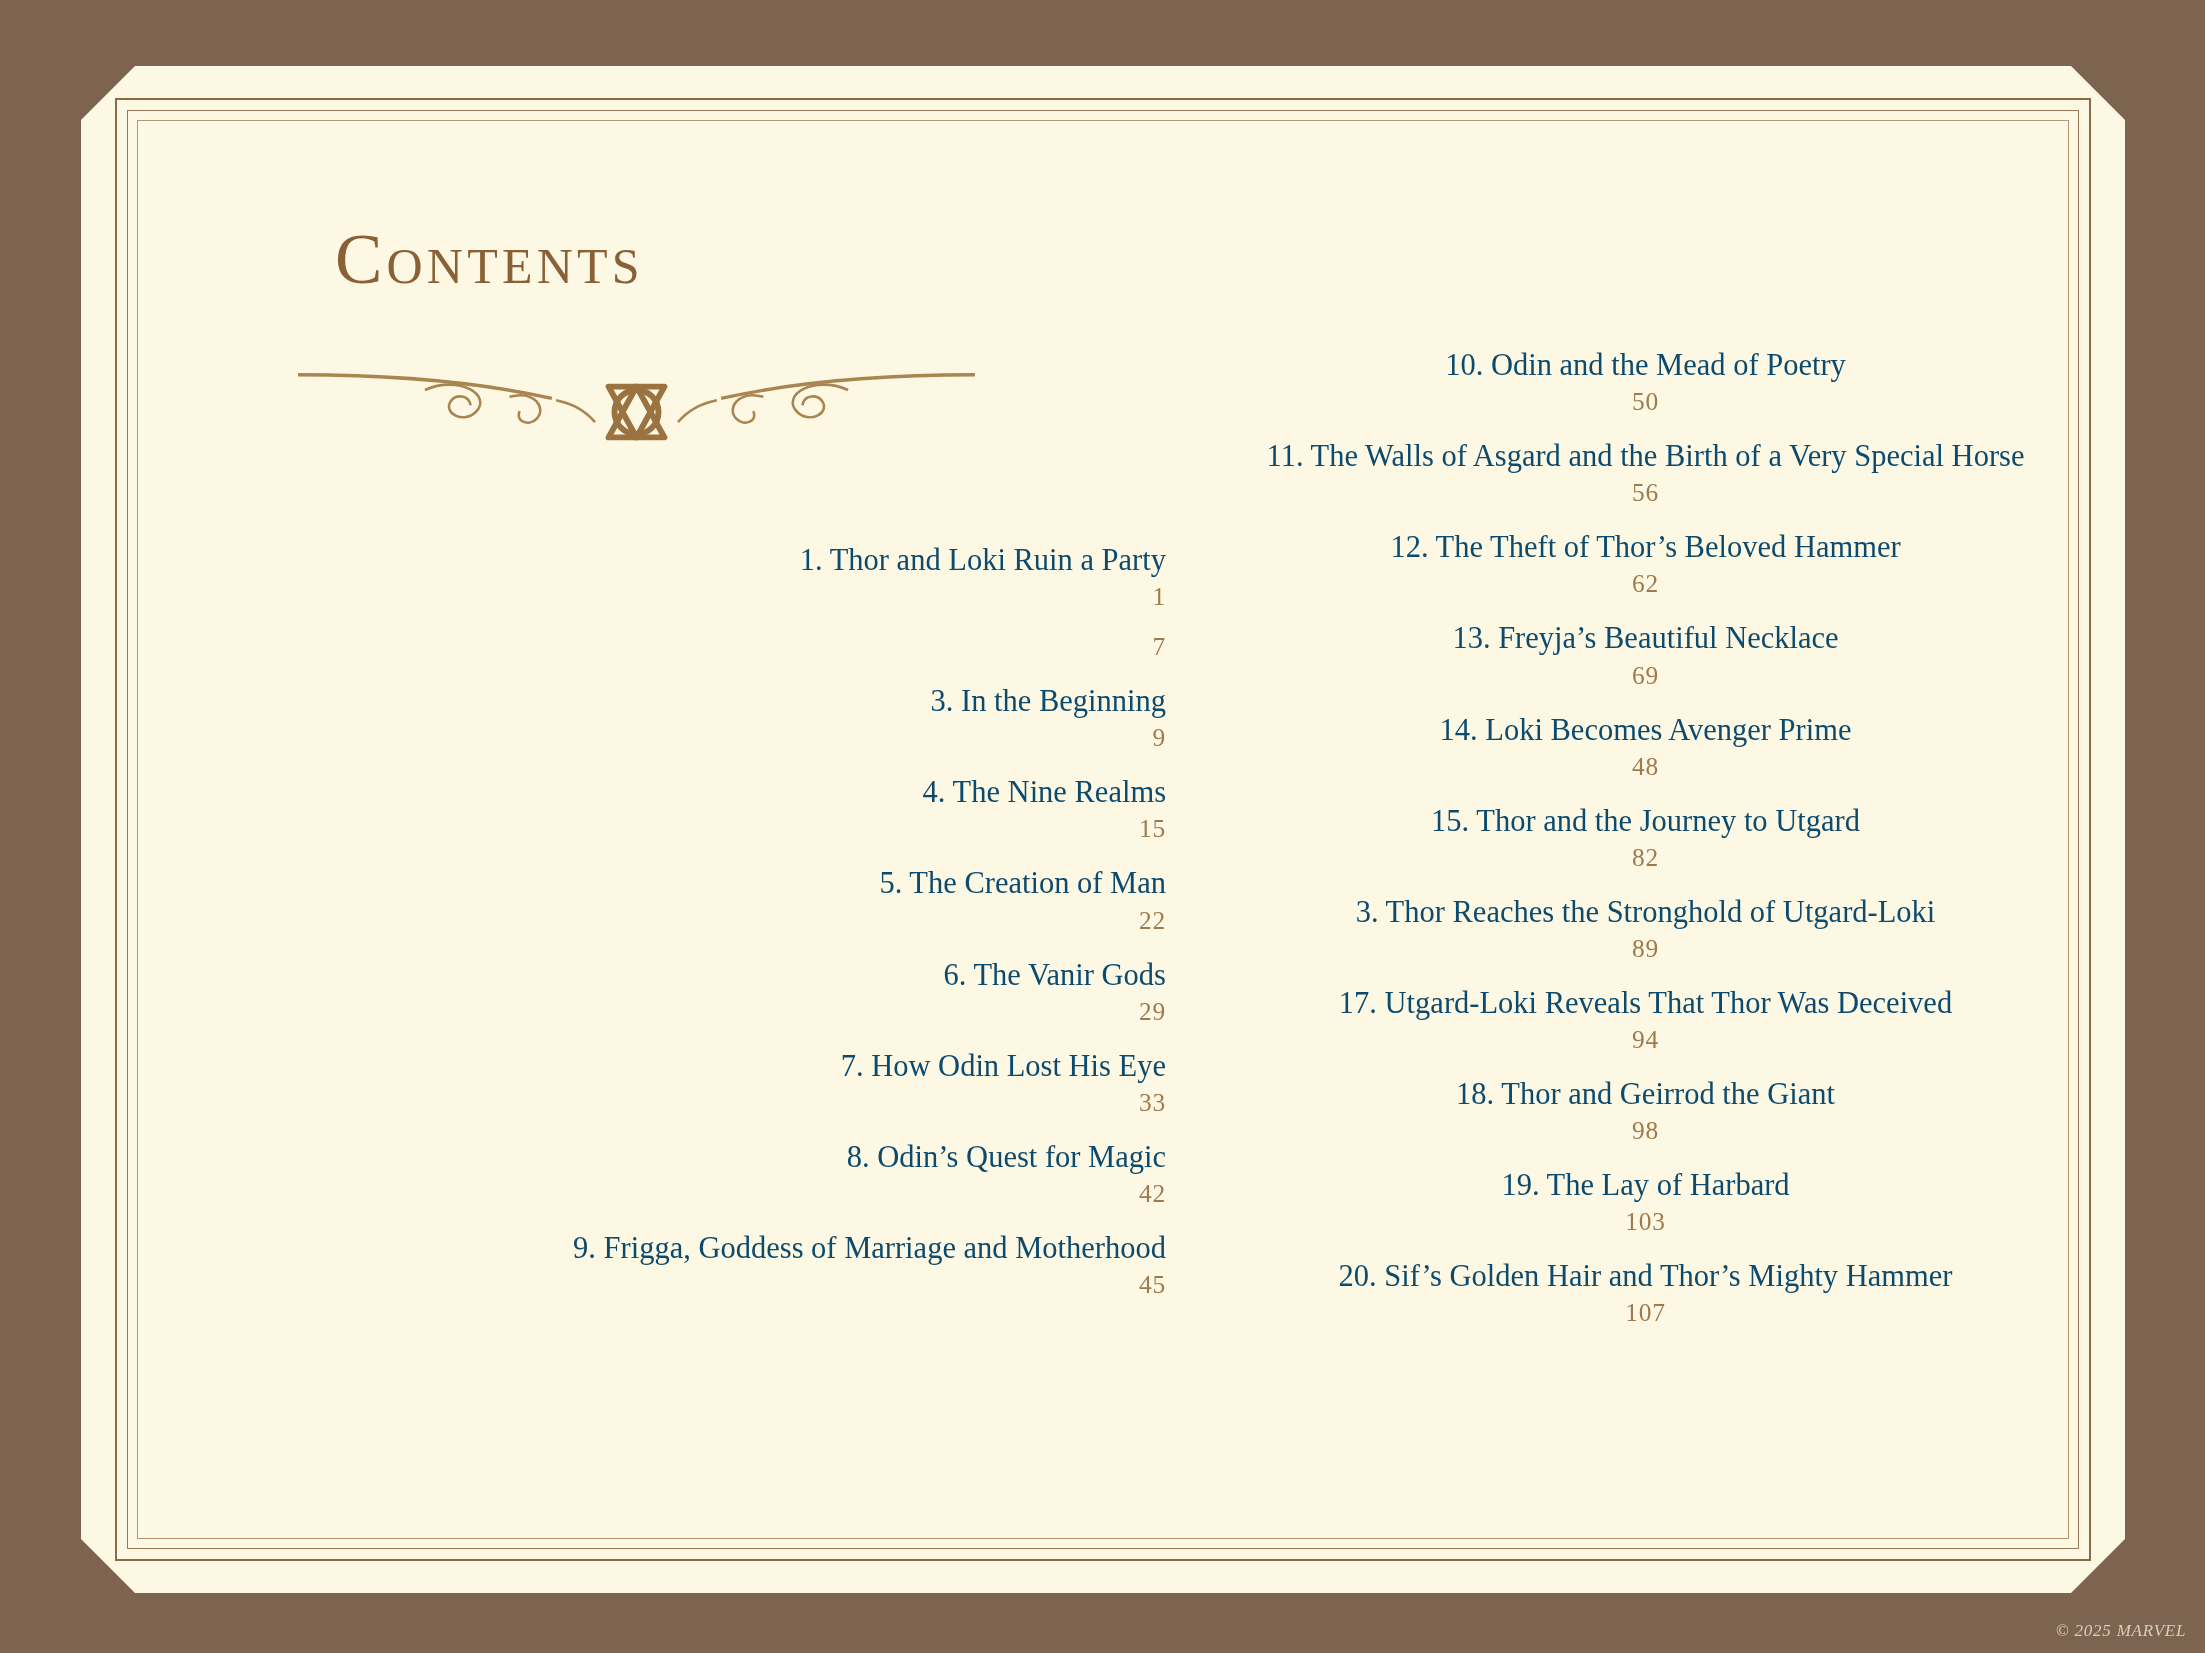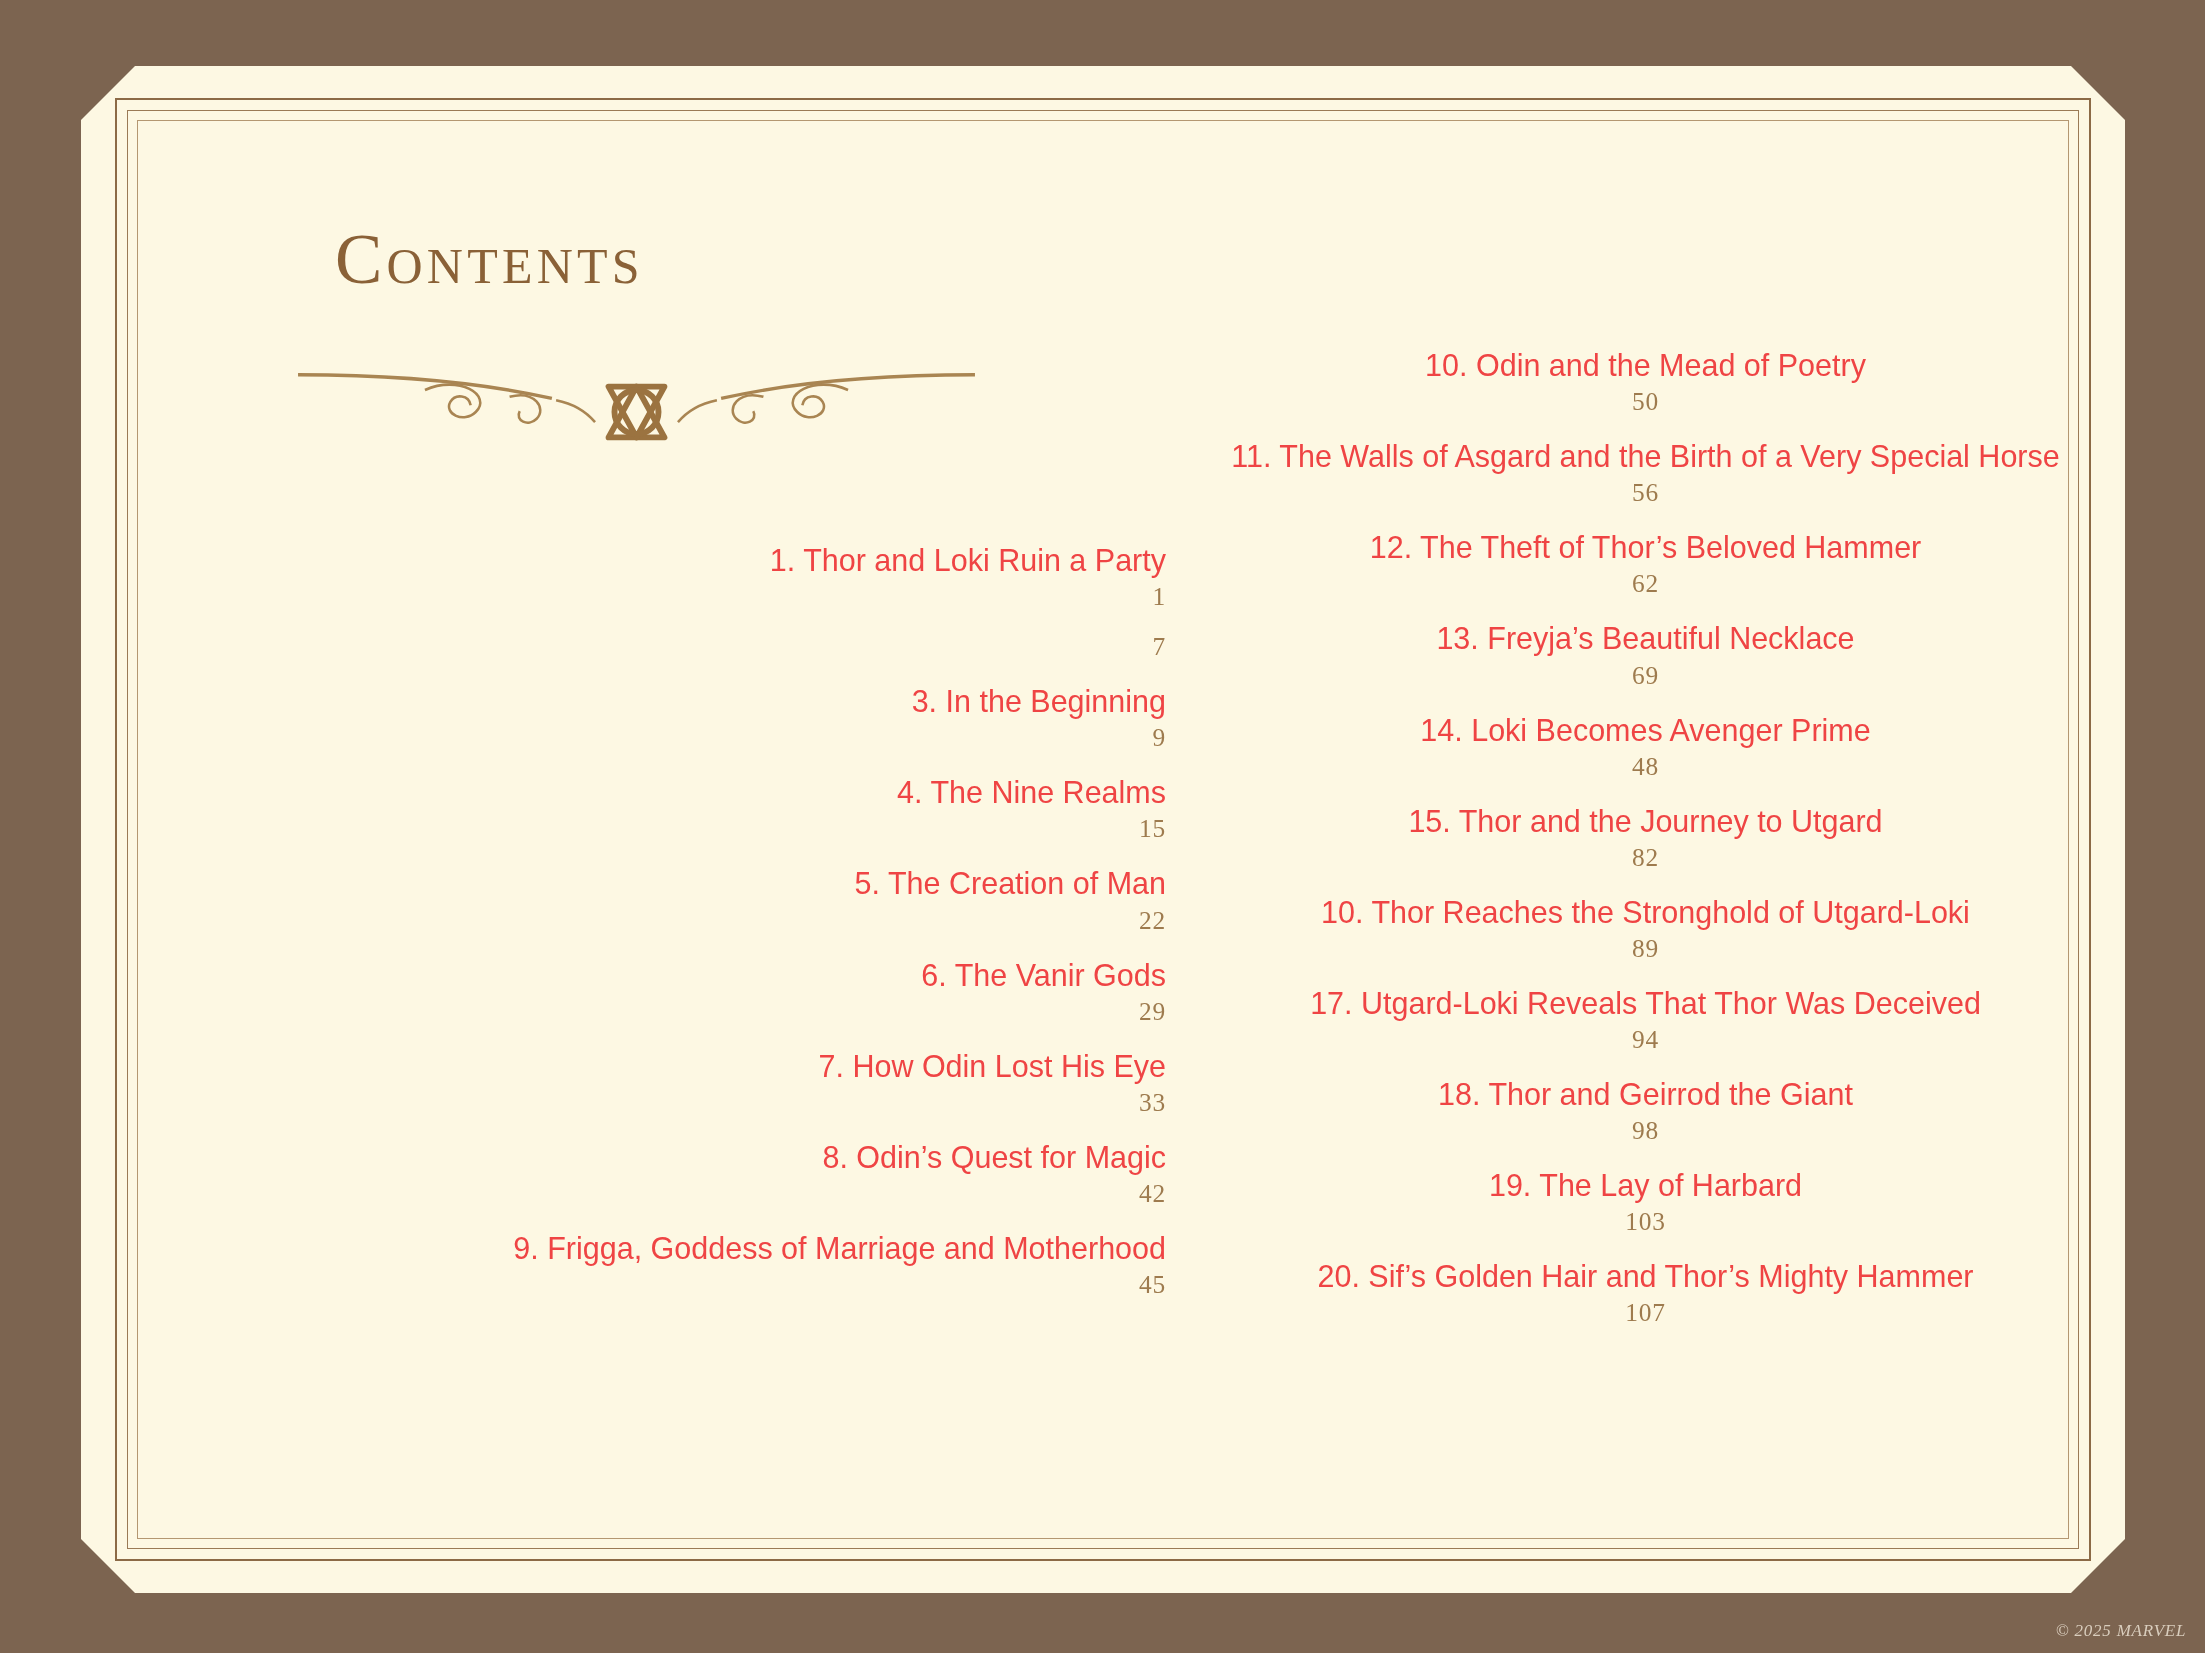--- a/index.html
+++ b/index.html
@@ -105,23 +105,23 @@
     text-align: center;
   }
   .col.left  { left: 144px; text-align: right; }
   .col.right { left: 1094px; top: 280px; }
 
   .entry {
     margin-bottom: 21px;
   }
   .entry-title {
     font-size: 30.5px;
-    color: #ef4444;
+    color: #0c4a6e;
     line-height: 1.25;
-    font-family: Liberation Sans, sans-serif;
+    font-family: Liberation Serif, serif;
   }
   .entry-page {
     font-size: 25.4px;
     color: #9e7b4e;
     margin-top: 3px;
     letter-spacing: 0.8px;
   }
 
   .copyright {
     position: absolute;
@@ -232,21 +232,21 @@
         </div>
         <div class="entry">
           <div class="entry-title">14. Loki Becomes Avenger Prime</div>
           <div class="entry-page">48</div>
         </div>
         <div class="entry">
           <div class="entry-title">15. Thor and the Journey to Utgard</div>
           <div class="entry-page">82</div>
         </div>
         <div class="entry">
-          <div class="entry-title">10. Thor Reaches the Stronghold of Utgard-Loki</div>
+          <div class="entry-title">3. Thor Reaches the Stronghold of Utgard-Loki</div>
           <div class="entry-page">89</div>
         </div>
         <div class="entry">
           <div class="entry-title">17. Utgard-Loki Reveals That Thor Was Deceived</div>
           <div class="entry-page">94</div>
         </div>
         <div class="entry">
           <div class="entry-title">18. Thor and Geirrod the Giant</div>
           <div class="entry-page">98</div>
         </div>

